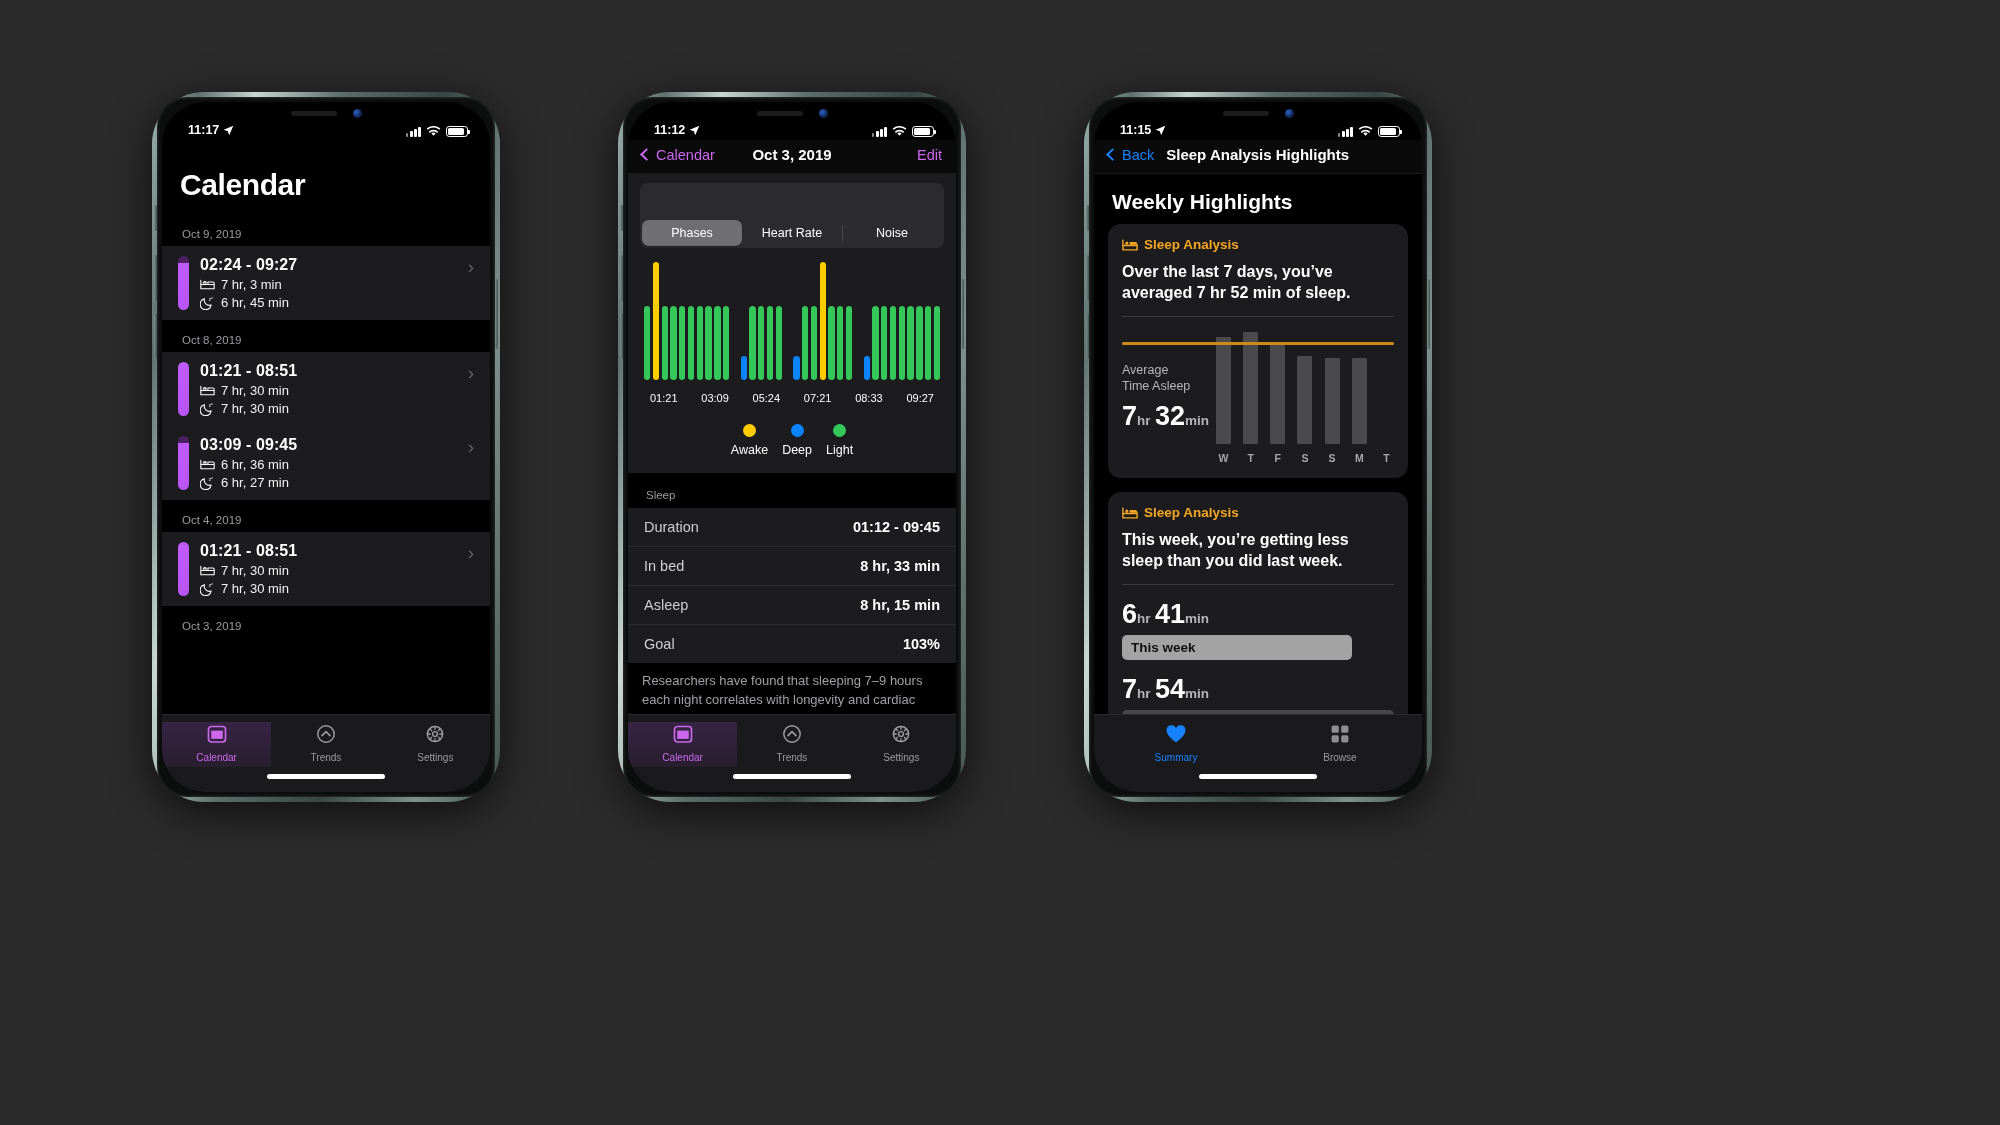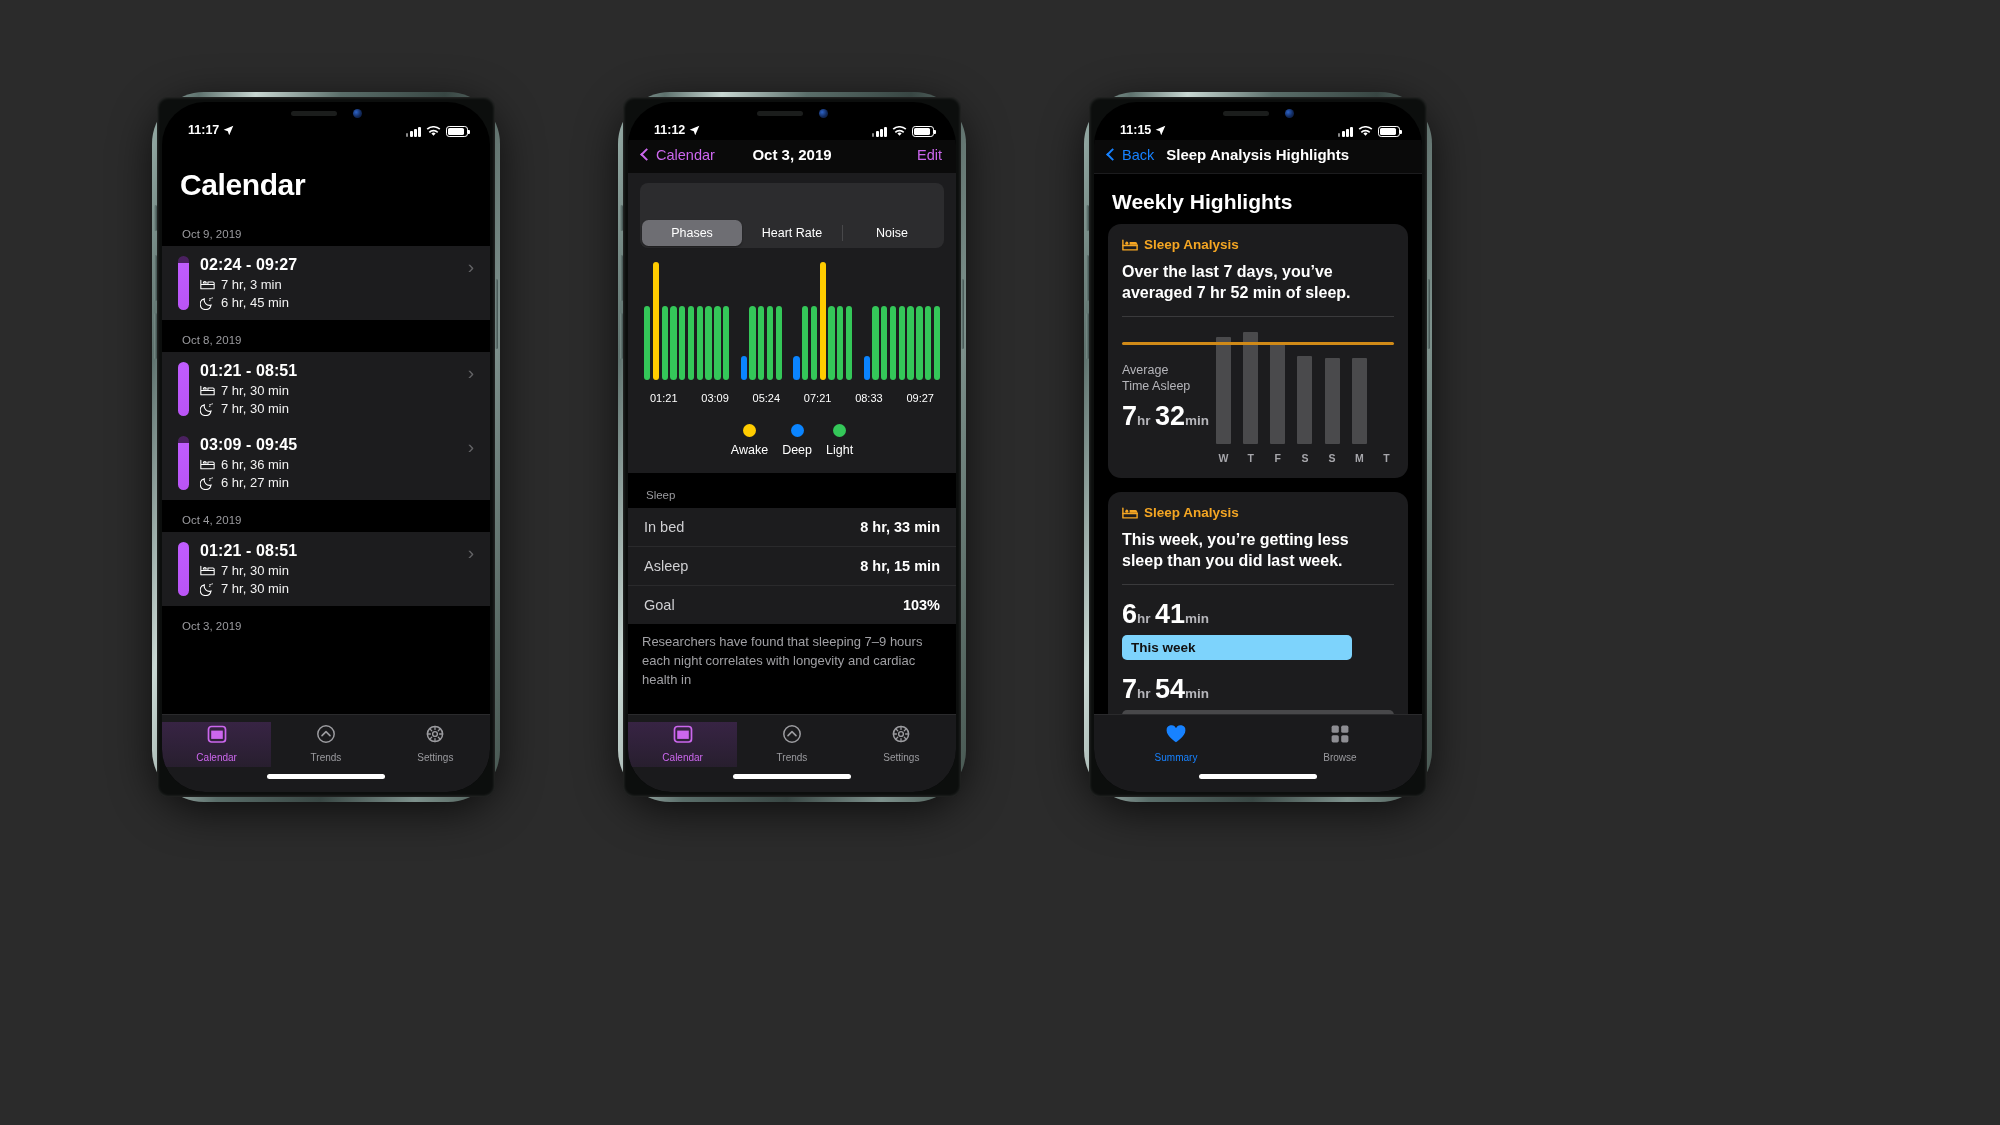--- a/index.html
+++ b/index.html
@@ -16,21 +16,21 @@
   .phone {
     position: absolute;
     width: 348px; height: 710px;
     border-radius: 52px;
     background: linear-gradient(100deg,#9db3ad 0%,#5e726e 10%,#c9d8d3 22%,#5a6e6a 40%,#384643 62%,#7d918c 82%,#45554f 100%);
     padding: 5px;
     box-shadow: 0 10px 40px rgba(0,0,0,.65);
   }
   .phone-inner {
     position: relative; width: 100%; height: 100%;
-    border-radius: 11px;
+    border-radius: 30px;
     background: #0c0e0d;
     padding: 5px;
     box-shadow: inset 0 0 3px 1px rgba(255,255,255,.12);
   }
   .screen {
     position: relative; width: 100%; height: 100%;
     border-radius: 43px; overflow: hidden;
     background: #000; color: #fff;
     display: flex; flex-direction: column;
   }
@@ -155,21 +155,21 @@
   .bignum { font-size: 27px; font-weight:bold; }
   .unit { font-size: 13.5px; color:#b5b5ba; font-weight:bold; }
   .weekbars { position:absolute; right: 0; bottom: 20px; width: 178px; height: 118px;
     display:flex; align-items:flex-end; justify-content:space-between; z-index:1; }
   .wcol { width: 15px; display:flex; flex-direction:column; align-items:center; justify-content:flex-end; height:100%; }
   .wbar { width: 15px; background:#4a4a4c; border-radius: 1px; }
   .wlab { position:absolute; right:0; bottom: 0; width: 178px; display:flex; justify-content:space-between; }
   .wlab span { width: 15px; text-align:center; font-size: 10.5px; color:#a6a6ab; font-weight:bold; }
   .cmp-value { margin-top: 14px; }
   .cmp-bar { margin-top: 5px; border-radius: 5px; padding: 5px 9px; font-size: 13.5px; font-weight:bold; }
-  .cmp-this { background:#7dd3fc; color:#111; }
+  .cmp-this { background:#a3a3a3; color:#111; }
   .cmp-last { background:#48484a; color:#fff; }
 </style>
 </head>
 <body>
 
 <div class="stage">
 
   <div class="phone" style="left:152px; top:92px;">
     <div class="phone-inner">
       <div class="btn-side btn-l1"></div>
@@ -452,20 +452,24 @@
                 </div>
                 <div class="legend-item">
                   <div class="dot" style="background: rgb(52, 199, 89);"></div>
                   <div class="legend-label">Light</div>
                 </div>
               </div>
           </div>
 
           <div class="sec-head">Sleep</div>
           <div class="table">
+            <div class="trow">
+              <span class="tkey">Duration</span>
+              <span class="tval">01:12 - 09:45</span>
+            </div>
             <div class="trow">
               <span class="tkey">In bed</span>
               <span class="tval">8 hr, 33 min</span>
             </div>
             <div class="trow">
               <span class="tkey">Asleep</span>
               <span class="tval">8 hr, 15 min</span>
             </div>
             <div class="trow">
               <span class="tkey">Goal</span>

